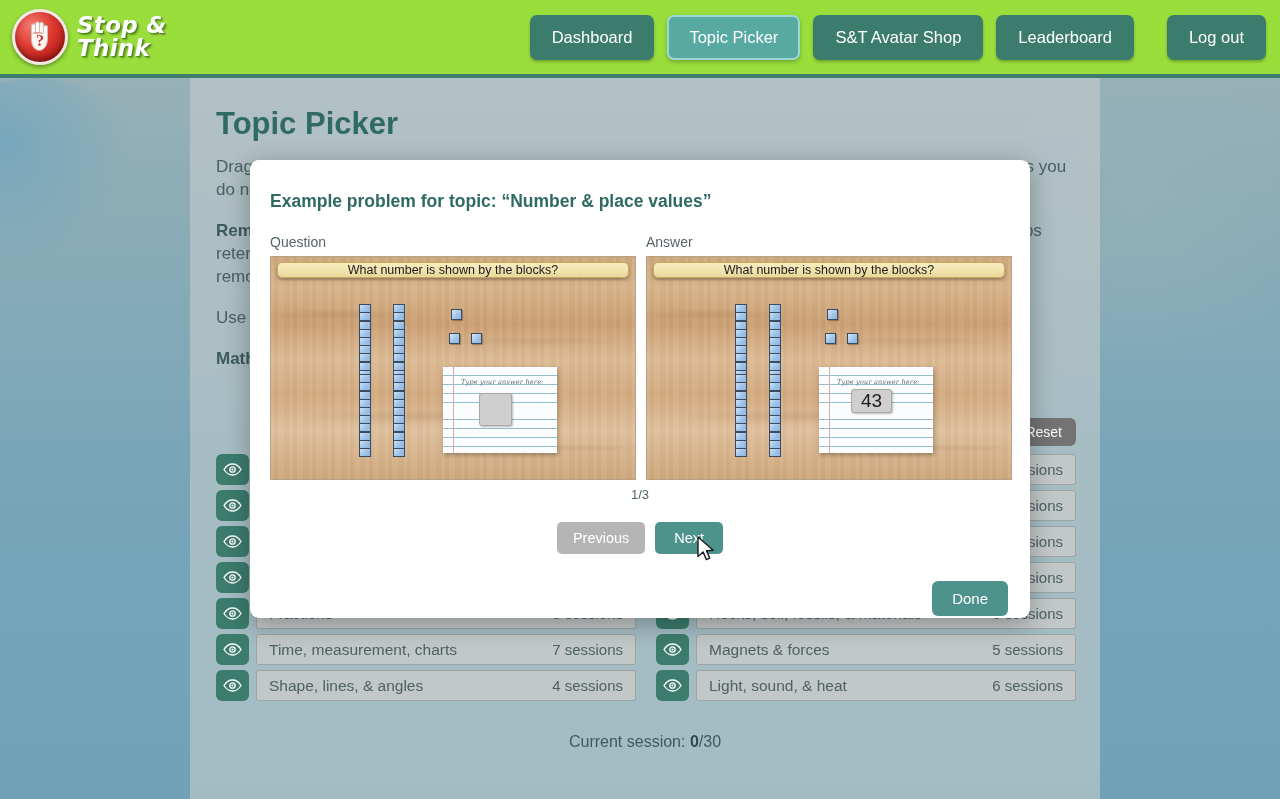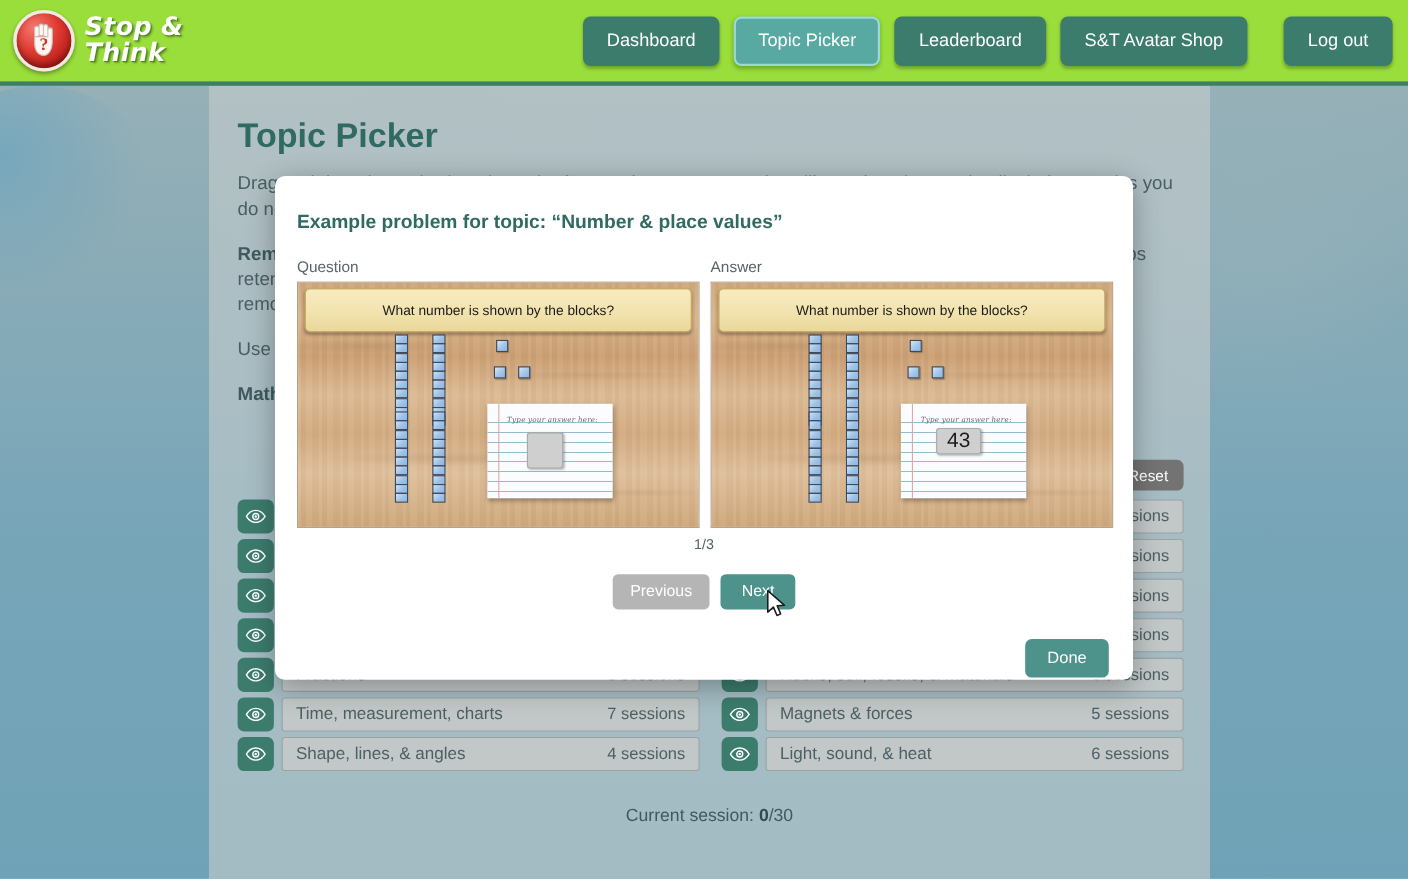--- a/index.html
+++ b/index.html
@@ -181,21 +181,21 @@
   .prob .grain {
     position: absolute; inset: 0;
     background:
       radial-gradient(ellipse 120px 9px at 18% 26%, rgba(150,110,70,.22), rgba(0,0,0,0) 70%),
       radial-gradient(ellipse 150px 7px at 72% 38%, rgba(150,110,70,.16), rgba(0,0,0,0) 70%),
       radial-gradient(ellipse 170px 10px at 40% 72%, rgba(150,110,70,.2), rgba(0,0,0,0) 70%),
       radial-gradient(ellipse 100px 6px at 85% 86%, rgba(150,110,70,.15), rgba(0,0,0,0) 70%);
     pointer-events: none;
   }
   .qbanner {
-    position: absolute; left: 6px; top: 5px; right: 6px; height: 40px;
+    position: absolute; left: 6px; top: 5px; right: 6px; height: 16px;
     background: linear-gradient(180deg, #f7ecc0 0%, #f2e3ae 55%, #e9d79a 100%);
     border: 1.5px solid #c9a95f;
     border-radius: 5px;
     display: flex; align-items: center; justify-content: center;
     font-size: 12.5px; color: #1a1a1a;
     box-shadow: 0 2px 3px rgba(0,0,0,.3);
   }
   .rod {
     position: absolute; width: 12px;
     display: flex; flex-direction: column;
@@ -284,22 +284,22 @@
     </div>
     <div class="brandtext">
       <span>Stop &amp;</span>
       <span class="l2">Think</span>
     </div>
   </div>
 
   <div class="navbtns">
     <button class="navbtn">Dashboard</button>
     <button class="navbtn active">Topic Picker</button>
+    <button class="navbtn">S&amp;T Avatar Shop</button>
     <button class="navbtn">Leaderboard</button>
-    <button class="navbtn">S&amp;T Avatar Shop</button>
     <button class="navbtn logout">Log out</button>
   </div>
 </div>
 
 <div class="page-card">
   <div class="page-title">Topic Picker</div>
   <div class="page-para">Drag and drop the topics into the order for your lessons. You order will populate the session list below. Topics you do not want to cover can be removed from the order shown in the list.</div>
   <div class="page-para gap">
     <b>Remember</b><span>: the order you select here determines which topics your pupils will see. An interleaved order helps retention, but make sure earlier topics have been taught before opportunities for practice appear. Topics you remove from the list can still be added back in later.</span>
   </div>

